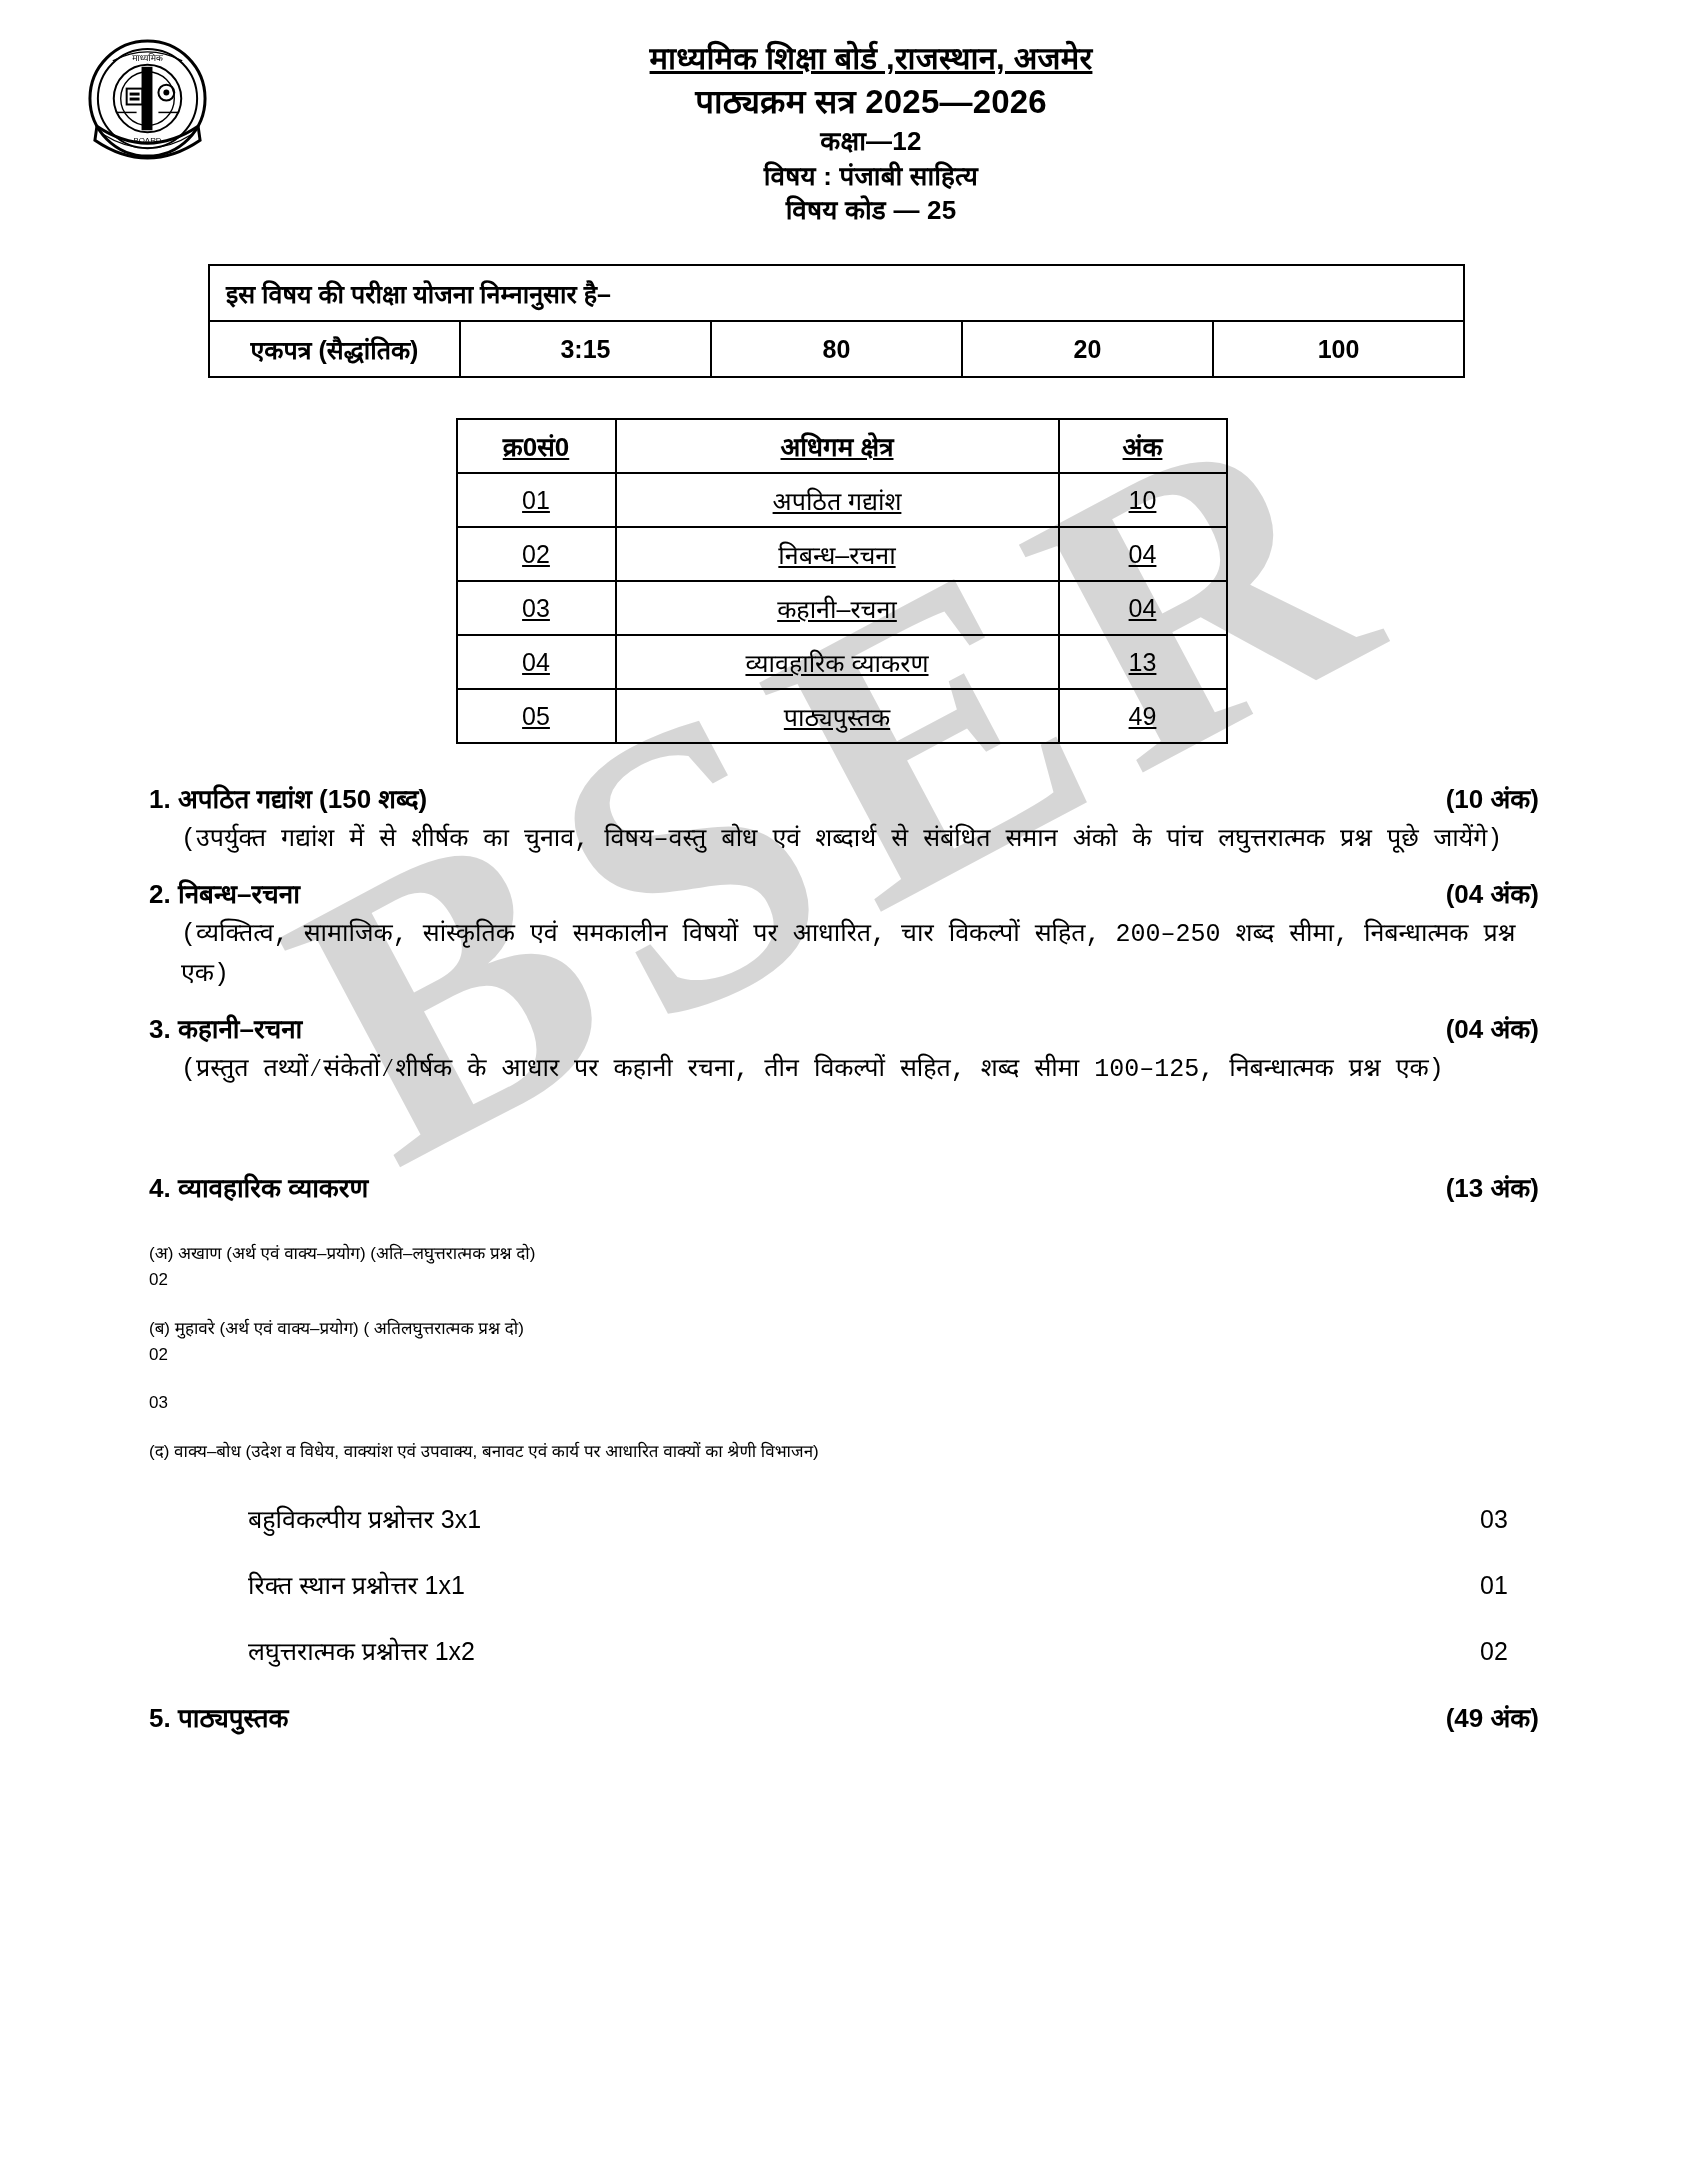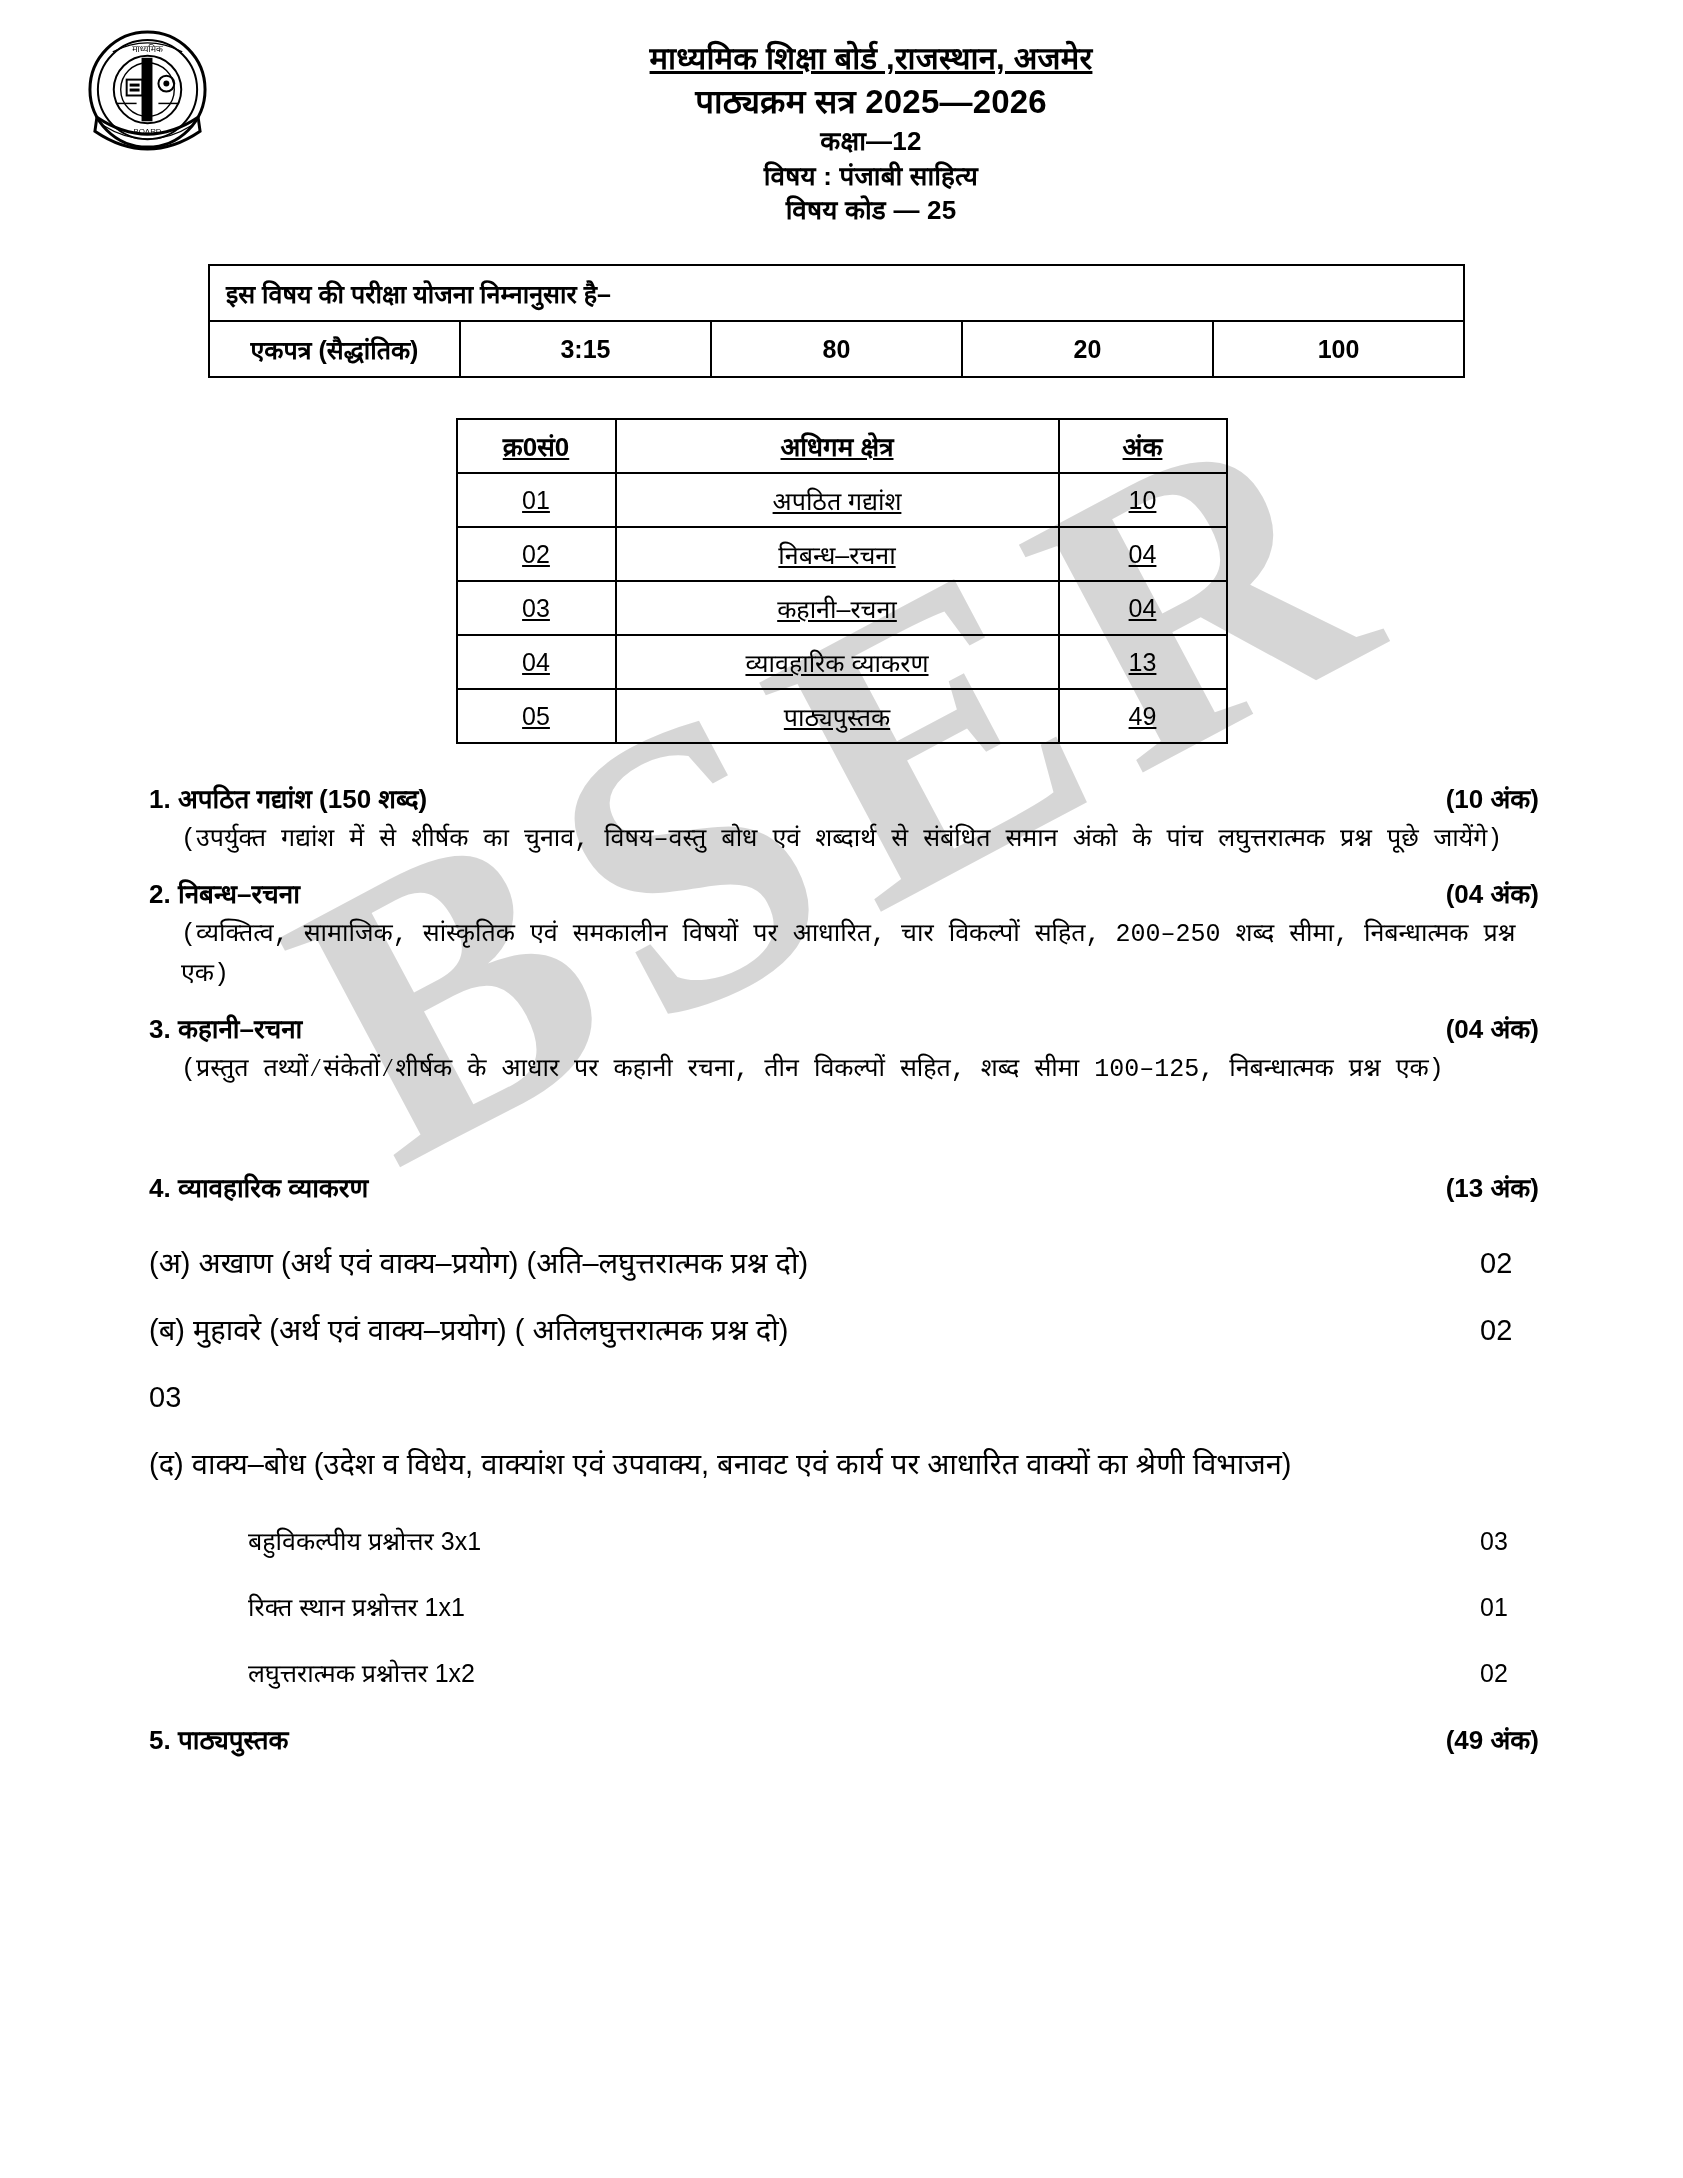--- a/index.html
+++ b/index.html
@@ -46,21 +46,21 @@
   
   .header {
     position: relative;
     padding-top: 38px;
     height: 228px;
     box-sizing: border-box;
   }
   .emblem {
     position: absolute;
     left: 83px;
-    top: 22px;
+    top: 31px;
     width: 129px;
     height: 144px;
   }
   .emblem svg { display: block; width: 129px; height: 144px; }
 
   .title-block {
     text-align: center;
     padding-left: 59px;
   }
   .title-line {
@@ -147,23 +147,24 @@
 
   .gap-lg { height: 59px; }
   .gap-md { height: 30px; }
   .gap-sm { height: 14px; }
 
   .grammar-list { margin-top: 6px; }
   .g-row {
     display: flex;
     justify-content: space-between;
     align-items: baseline;
-    font-size: 29px;
+    font-size: 17px;
     line-height: 1.55;
     margin-bottom: 22px;
+    flex-direction: column;
   }
   .g-row .g-text { padding-right: 20px; }
   .g-row .g-marks { width: 59px; text-align: left; flex: none; }
 
   .q-row {
     display: flex;
     justify-content: space-between;
     align-items: baseline;
     font-size: 25px;
     margin-bottom: 32px;

